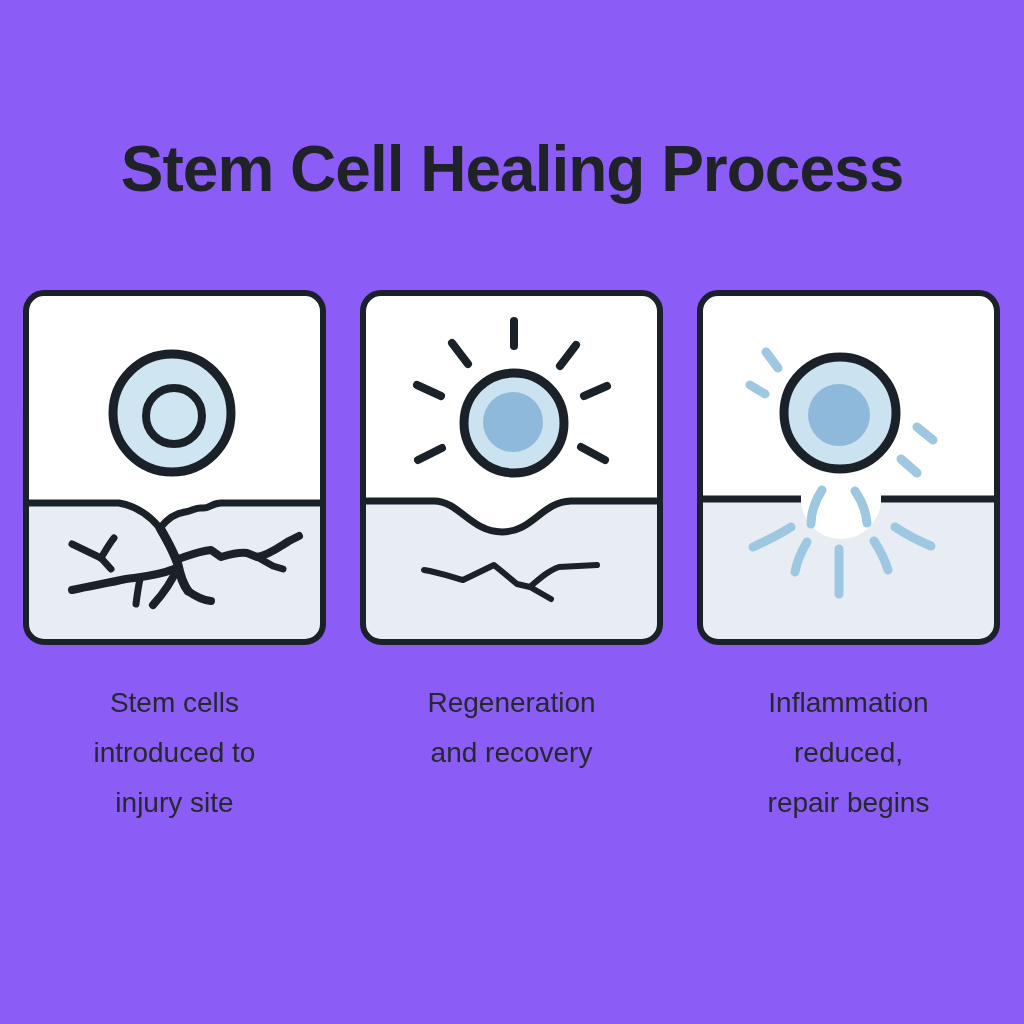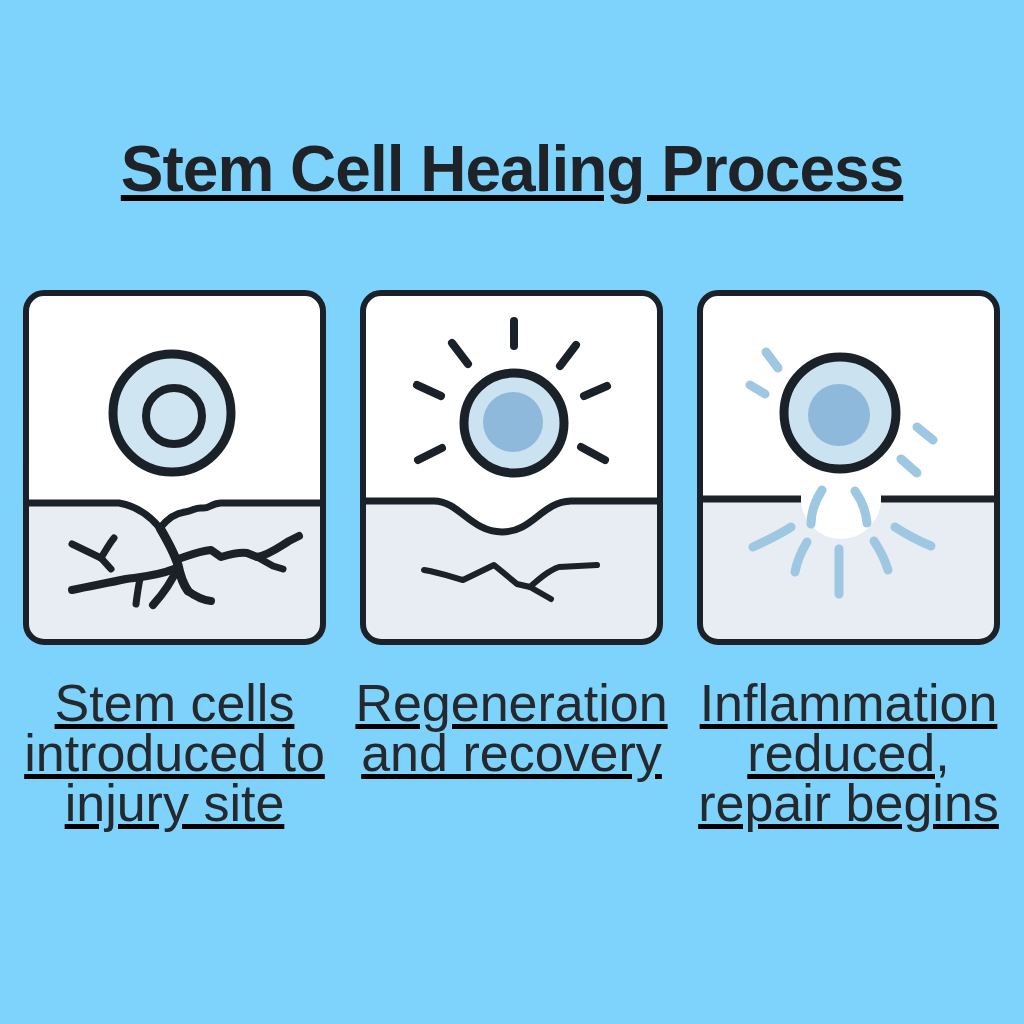--- a/index.html
+++ b/index.html
@@ -1,23 +1,22 @@
 <!DOCTYPE html>
 <html><head>
 <meta charset="utf-8">
 <style>
   html,body{margin:0;padding:0;}
   .page{
     position:relative;
     width:1024px;height:1024px;
-    background:#7dd3fc;
+    background:#8b5cf6;
     font-family:"Liberation Sans","DejaVu Sans",sans-serif;
     overflow:hidden;
     box-sizing:border-box;
-    text-decoration:underline;
   }
   .title{
     margin:0;
     padding-top:136px;
     text-align:center;
     font-size:64px;
     line-height:1.05;
     font-weight:700;
     letter-spacing:-1px;
     color:#1f2328;
@@ -33,21 +32,21 @@
     width:305px;
     display:flex;
     flex-direction:column;
     align-items:center;
   }
   .step svg{display:block;width:305px;height:357px;}
   .caption{
     margin-top:32px;
     text-align:center;
     white-space:pre-line;
-    font-size:52px;
+    font-size:28px;
     line-height:50px;
     font-weight:500;
     color:#25282c;
   }
   
   .ink{fill:none;stroke:#1b2128;stroke-linecap:round;stroke-linejoin:round;}
   .ink-flat{fill:none;stroke:#1b2128;stroke-linecap:butt;}
   .blue-dash{fill:none;stroke-linecap:round;stroke-linejoin:round;}
 </style>
 </head>

